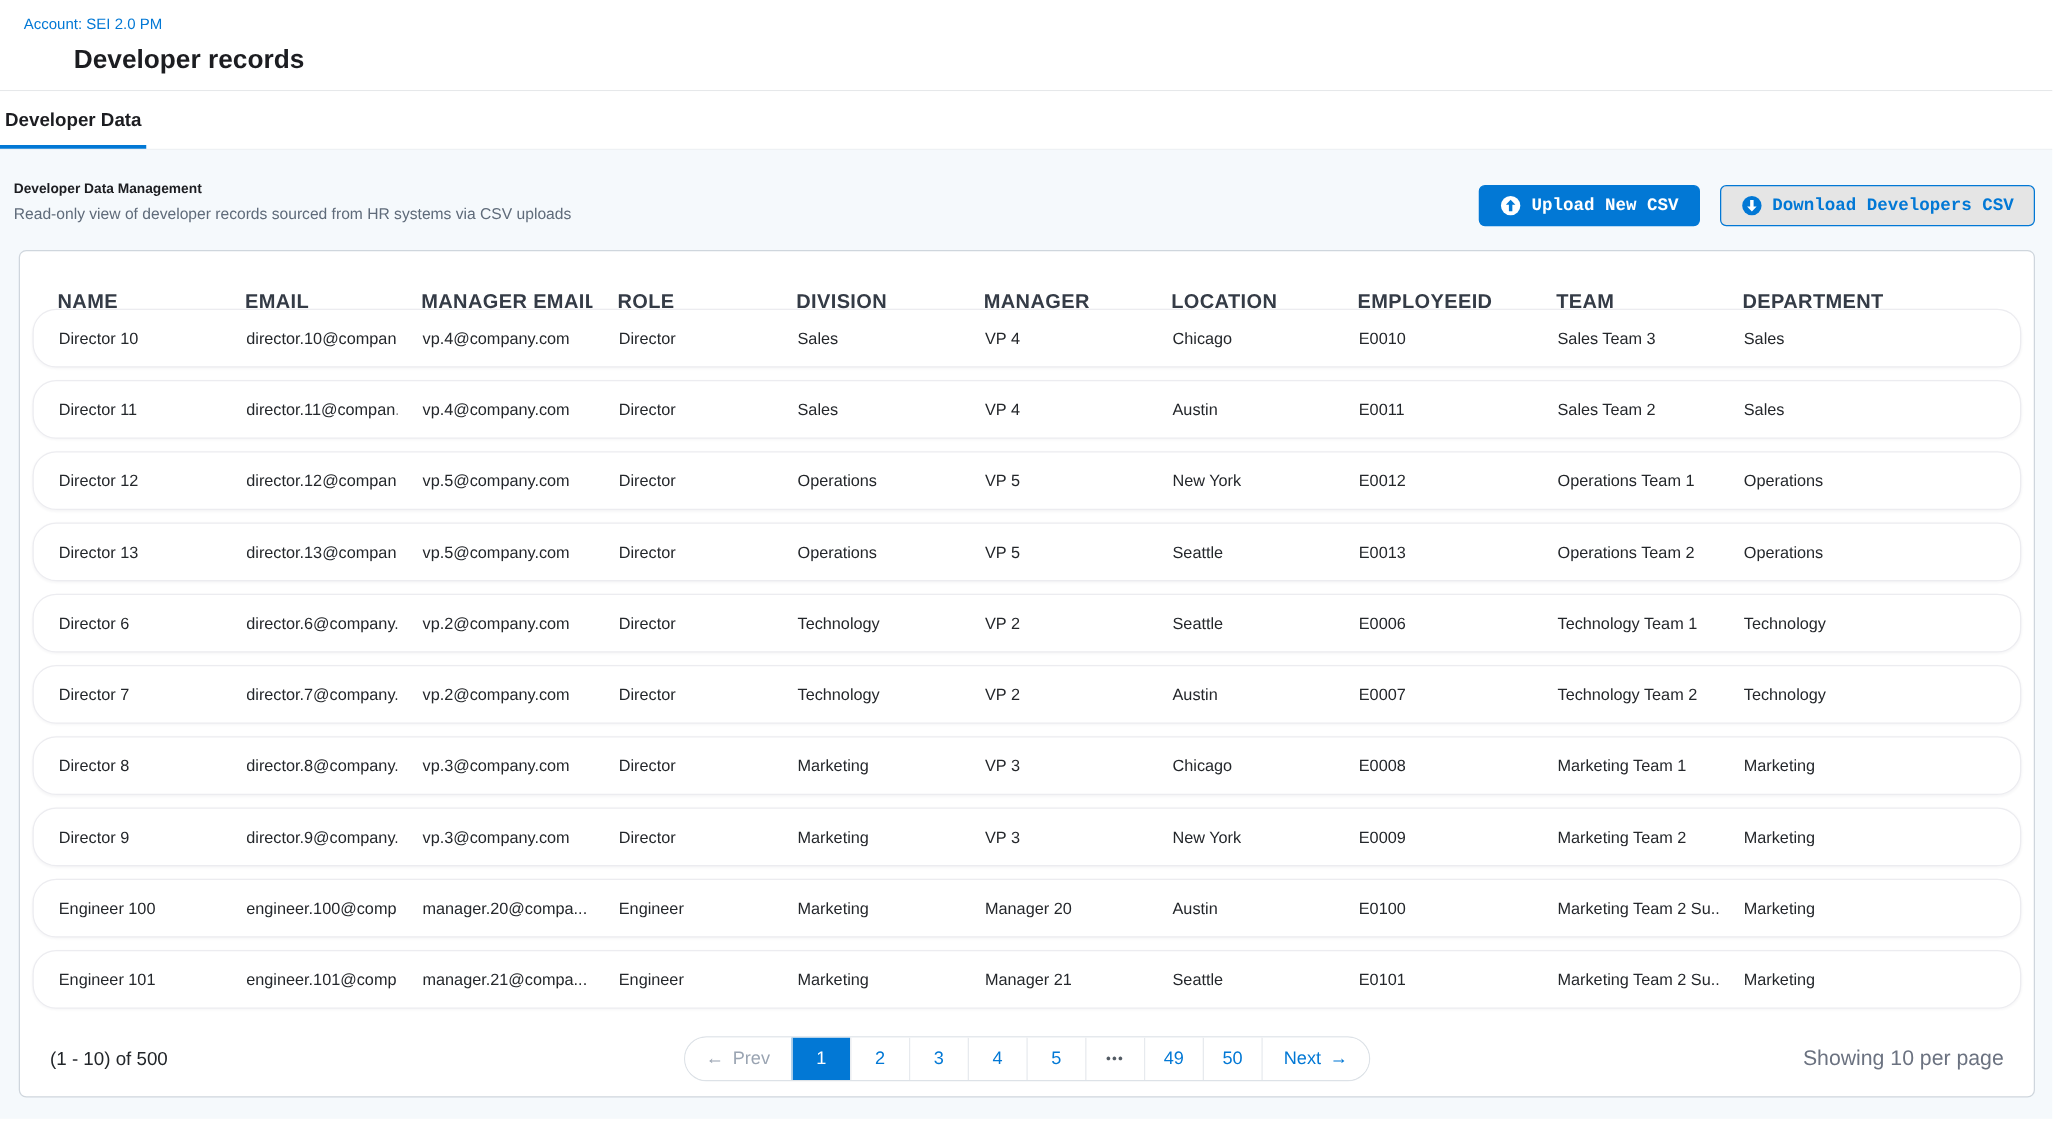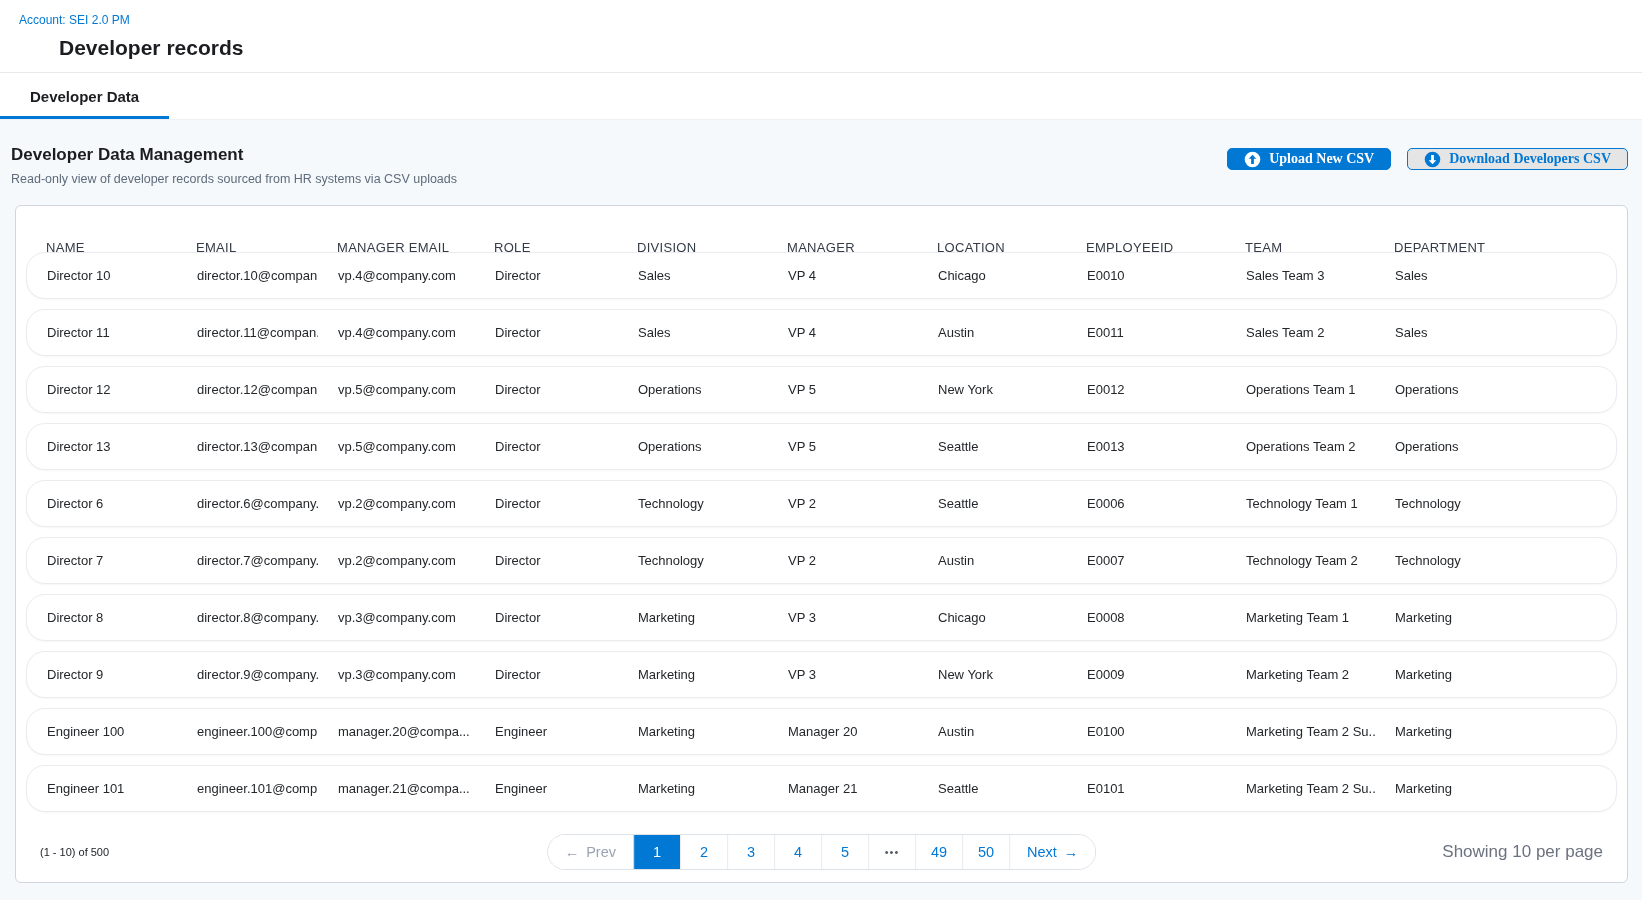--- a/index.html
+++ b/index.html
@@ -7,57 +7,57 @@
     font-family:"Liberation Sans","DejaVu Sans",sans-serif; }
 
   
   .top-header { background:#fff; padding:10px 0 12px 19px; }
   .account-link { color:#0278d5; font-size:12px; cursor:pointer; display:inline-block; }
   .page-title { color:#1c1d21; font-size:21px; font-weight:700; margin-top:8px;margin-left:40px; }
   .top-divider { border-bottom:1px solid #e6e8ea; }
 
   
   .tabs-bar { background:#fff; display:flex; height:47px; border-bottom:1px solid #eef1f4; }
-  .tab { display:flex; align-items:center; padding:0 30px; font-size:15px; font-weight:700;
+  .tab { display:flex; align-items:center; padding:0 4px; font-size:15px; font-weight:700;
     color:#1c1d21; cursor:pointer; position:relative; }
   .tab.active::after { content:""; position:absolute; left:0; right:0; bottom:0; height:3px;
     background:#0278d5; }
 
   
   .content { background:#f5f9fc; padding:0 0 17px 0; }
   .section-head { display:flex; justify-content:space-between; align-items:flex-start;
     padding:25px 14px 0 11px; }
-  .section-title { font-size:17px; font-weight:700; color:#1c1d21; }
+  .section-title { font-size:11px; font-weight:700; color:#1c1d21; }
   .section-subtitle { font-size:12.5px; color:#5f6b7a; margin-top:7px; }
   .actions { display:flex; gap:16px; padding-top:3px; }
-  .btn { display:flex; align-items:center; gap:8px; height:22px; padding:0 16px;
+  .btn { display:flex; align-items:center; gap:8px; height:33px; padding:0 16px;
     border-radius:5px; font-size:14px; font-weight:700; cursor:pointer;
-    font-family:Liberation Serif, serif; border:1px solid transparent; }
+    font-family:Liberation Mono, monospace; border:1px solid transparent; }
   .btn-primary { background:#0278d5; color:#fff; border-color:#0278d5; }
   .btn-outline { background:#e5e5e5; color:#0278d5; border-color:#0278d5; }
   .btn svg { display:block; }
 
   
   .card { background:#fff; border:1px solid #cfd6dd; border-radius:6px;
     margin:19px 14px 0 15px; padding:0 10px; }
   .grid { display:grid;
     grid-template-columns:150px 141px 157px 143px 150px 150px 149px 159px 149px minmax(120px,1fr);
     align-items:center; }
   .hrow { height:46px; }
-  .hcell { font-size:13px; letter-spacing:.3px; color:#343b46; font-weight:400;
+  .hcell { font-size:16px; letter-spacing:.3px; color:#343b46; font-weight:700;
     padding-left:20px; white-space:nowrap; overflow:hidden; text-transform:uppercase;margin-top:36px; }
   .trow { height:47px; margin-bottom:10px; background:#fff; border:1px solid #ececf0;
     border-radius:19px; box-shadow:0 1px 2px rgba(20,30,40,.04); }
   .cell { font-size:13px; color:#24272b; padding-left:20px; white-space:nowrap;
     overflow:hidden; text-overflow:clip; }
 
   
   .card-footer { position:relative; height:60px; display:flex; align-items:center;
     justify-content:space-between; padding:0 14px; }
-  .range-text { font-size:11px; color:#22262a; }
+  .range-text { font-size:15px; color:#22262a; }
   .per-page-text { font-size:17px; color:#6b7280; }
   .pill { position:absolute; left:50%; top:50%; transform:translate(-50%,-50%);
     display:flex; align-items:stretch; height:36px; background:#fff;
     border:1px solid #dde2e7; border-radius:18px; overflow:hidden; }
   .pill button { font-family:inherit; background:#fff; border:none; border-left:1px solid #e7eaee;
     font-size:14.5px; cursor:pointer; display:flex; align-items:center; justify-content:center; }
   .pill button:first-child { border-left:none; }
   .prev-btn { color:#9aa4b2; padding:0 17px; gap:7px; }
   .next-btn { color:#0278d5; font-weight:500; padding:0 17px; gap:7px; }
   .pbtn { color:#0278d5; width:47px; font-weight:500; }

